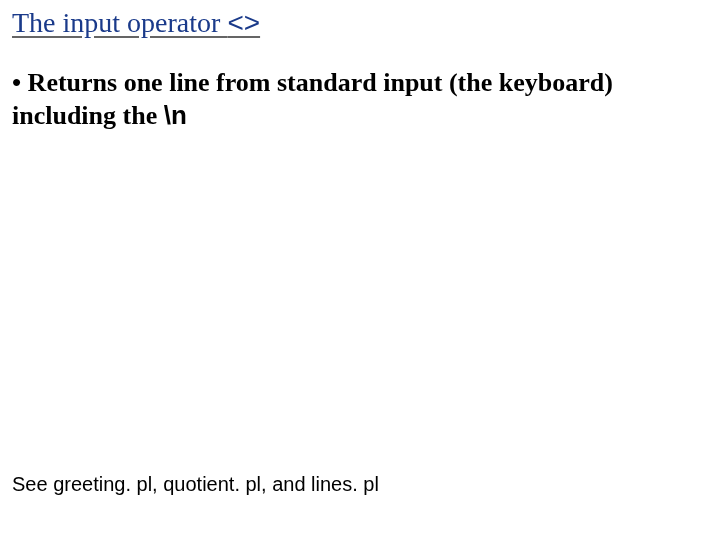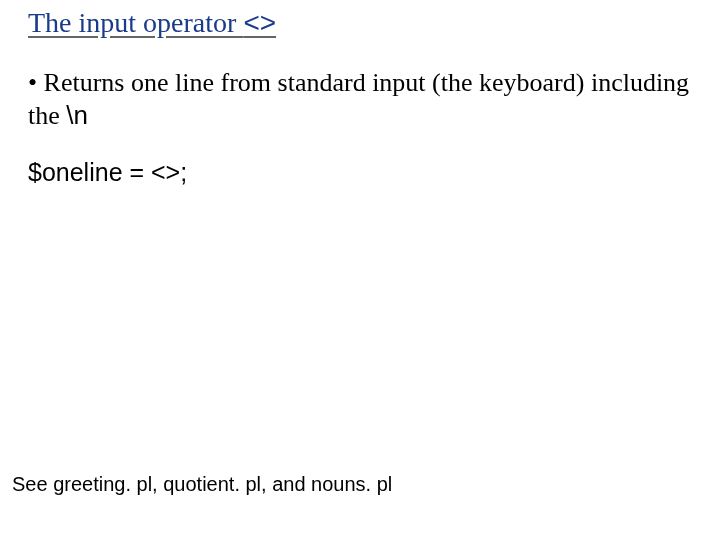--- a/index.html
+++ b/index.html
@@ -9,39 +9,40 @@
     height: 540px;
     background: #ffffff;
     font-family: "Times New Roman", Times, serif;
     color: #000;
   }
   .slide {
     position: relative;
     width: 720px;
     height: 512px;
     box-sizing: border-box;
-    padding: 8px 12px 0 28px;
+    padding: 8px 12px 0 12px;
   }
   .title {
     font-size: 28px;
     color: #1a3a8a;
     text-decoration: underline;
     text-decoration-color: #656565;
     text-underline-offset: 4px;
     margin: 0 0 28px 0;
     line-height: 1.1;
     font-weight: normal;
   }
   .title .op {
     font-family: Arial, Helvetica, sans-serif;
     color: #1a3a8a;
   }
   .body {
     font-size: 26px;
     line-height: 1.25;
+    font-weight: bold;
   }
   .para {
     margin-bottom: 24px;
   }
   .sans {
     font-family: Arial, Helvetica, sans-serif;
   }
   .codeblock {
     font-family: Arial, Helvetica, sans-serif;
     font-size: 25px;
@@ -64,21 +65,20 @@
   <h1 class="title">
     <span>The input operator </span><span class="op">&lt;&gt;</span>
   </h1>
 
   <div class="body">
 
     <div class="para">
       <span>• </span><span>Returns one line from standard input (the keyboard) including the </span><span class="sans">\n</span>
     </div>
 
-    <div class="codeblock">$oneline = &lt;&gt;;</div>
 
 
 
   </div>
 
-  <div class="footer">See greeting. pl, quotient. pl, and nouns. pl</div>
+  <div class="footer">See greeting. pl, quotient. pl, and lines. pl</div>
 
 </div>
 
 </body></html>

